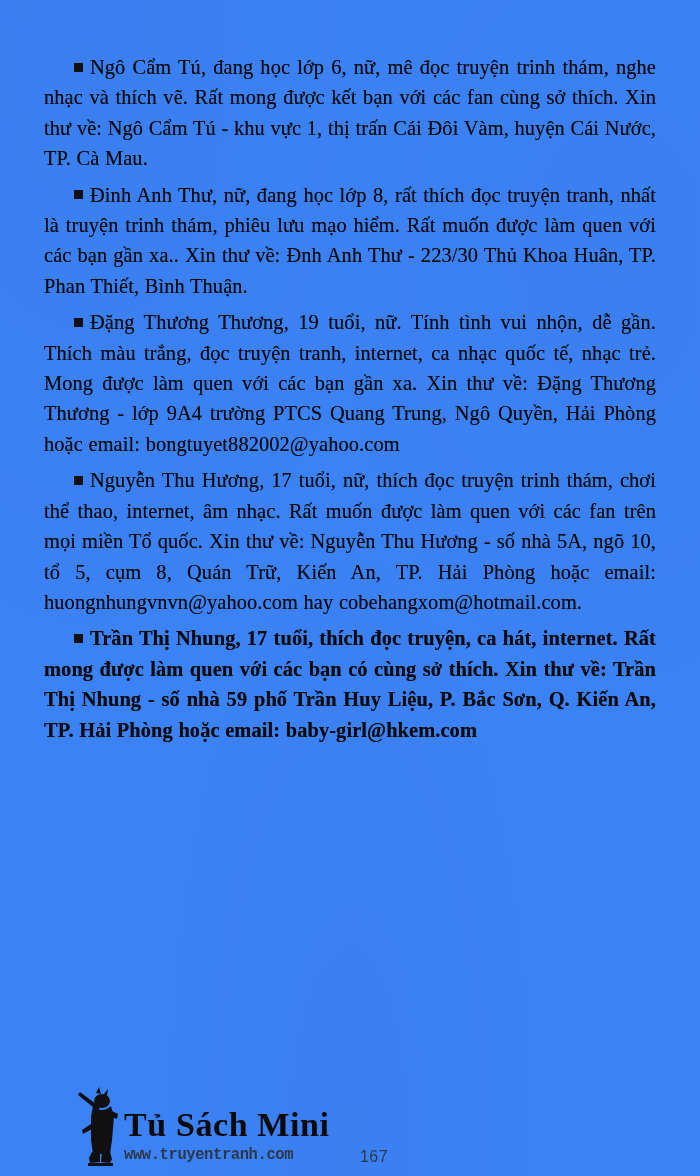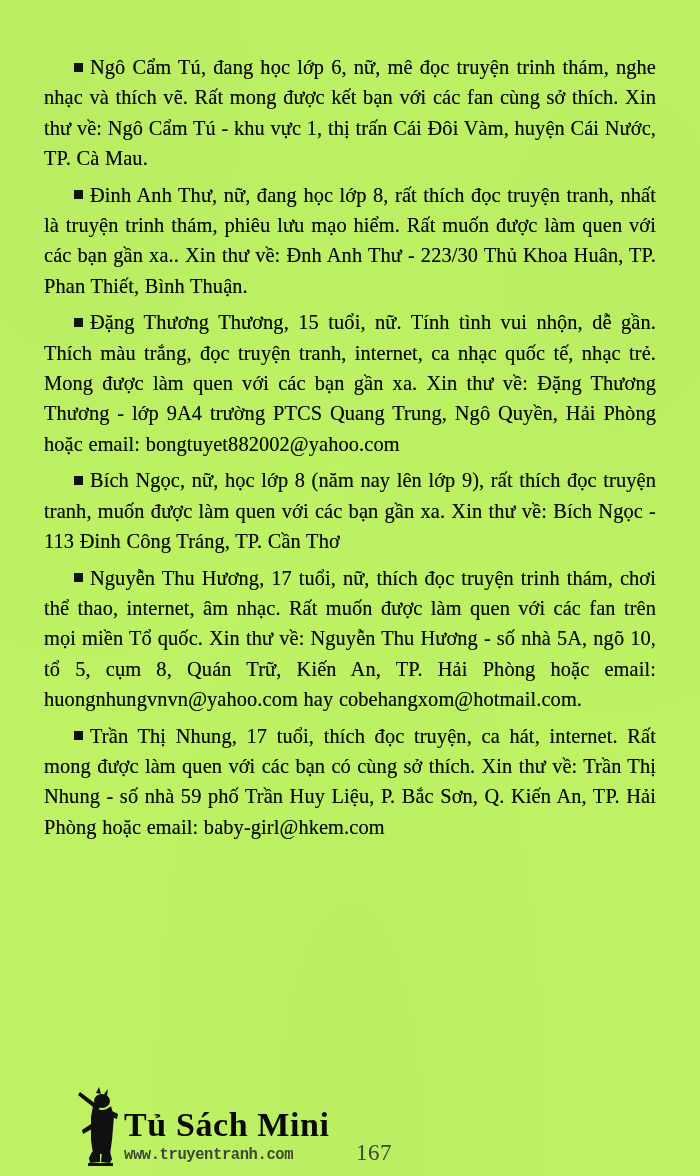--- a/index.html
+++ b/index.html
@@ -14,21 +14,21 @@
     position: relative;
     overflow: hidden;
     font-family: "Liberation Serif", "DejaVu Serif", serif;
     color: #0b0b0b;
   }
 
   
   #page {
     position: absolute;
     inset: 0;
-    background: #bef264;
+    background: #3b82f6;
   }
 
   
   #page:before {
     content: "";
     position: absolute;
     inset: 0;
     pointer-events: none;
     background:
       radial-gradient(ellipse at 12% 6%, rgba(0,0,0,0.022), rgba(0,0,0,0) 42%),
@@ -48,21 +48,21 @@
     text-indent: 30px;
     text-align: justify;
     text-justify: inter-word;
     font-size: 20.4px;
     line-height: 30.4px;
     letter-spacing: 0.1px;
     word-spacing: 0.4px;
     
     text-shadow: 0 0 0.55px rgba(0,0,0,0.55);
   }
-  p.entry:last-of-type { margin-bottom: 0; }
+  p.entry:last-of-type { margin-bottom: 0; font-weight: bold; }
 
   .bullet {
     display: inline-block;
     width: 9px;
     height: 9px;
     background: #111;
     vertical-align: 0.12em;
     margin-right: 7px;
   }
 
@@ -116,41 +116,40 @@
     transform-origin: left top;
     opacity: 0.85;
   }
 
   #page-number {
     position: absolute;
     left: 0;
     right: 0;
     bottom: 10px;
     text-align: center;
-    font-family: Liberation Serif, serif;
-    font-size: 23px;
+    font-family: Liberation Sans, sans-serif;
+    font-size: 16px;
     color: #2b2b2b;
     letter-spacing: 0.5px;
     opacity: 0.85;
   }
 </style>
 </head>
 <body>
 
 <div id="page">
 
   <div id="content">
 
     <p class="entry"><span class="bullet"></span><span>Ngô Cẩm Tú, đang học lớp 6, nữ, mê đọc truyện trinh thám, nghe nhạc và thích vẽ. Rất mong được kết bạn với các fan cùng sở thích. Xin thư về: Ngô Cẩm Tú - khu vực 1, thị trấn Cái Đôi Vàm, huyện Cái Nước, TP. Cà Mau.</span></p>
 
     <p class="entry"><span class="bullet"></span><span>Đinh Anh Thư, nữ, đang học lớp 8, rất thích đọc truyện tranh, nhất là truyện trinh thám, phiêu lưu mạo hiểm. Rất muốn được làm quen với các bạn gần xa.. Xin thư về: Đnh Anh Thư - 223/30 Thủ Khoa Huân, TP. Phan Thiết, Bình Thuận.</span></p>
 
-    <p class="entry"><span class="bullet"></span><span>Đặng Thương Thương, 15 tuổi, nữ. Tính tình vui nhộn, dễ gần. Thích màu trắng, đọc truyện tranh, internet, ca nhạc quốc tế, nhạc trẻ. Mong được làm quen với các bạn gần xa. Xin thư về: Đặng Thương Thương - lớp 9A4 trường PTCS Quang Trung, Ngô Quyền, Hải Phòng hoặc email: bongtuyet882002@yahoo.com</span></p>
+    <p class="entry"><span class="bullet"></span><span>Đặng Thương Thương, 19 tuổi, nữ. Tính tình vui nhộn, dễ gần. Thích màu trắng, đọc truyện tranh, internet, ca nhạc quốc tế, nhạc trẻ. Mong được làm quen với các bạn gần xa. Xin thư về: Đặng Thương Thương - lớp 9A4 trường PTCS Quang Trung, Ngô Quyền, Hải Phòng hoặc email: bongtuyet882002@yahoo.com</span></p>
 
-    <p class="entry"><span class="bullet"></span><span>Bích Ngọc, nữ, học lớp 8 (năm nay lên lớp 9), rất thích đọc truyện tranh, muốn được làm quen với các bạn gần xa. Xin thư về: Bích Ngọc - 113 Đinh Công Tráng, TP. Cần Thơ</span></p>
 
 
     <p class="entry"><span class="bullet"></span><span>Nguyễn Thu Hương, 17 tuổi, nữ, thích đọc truyện trinh thám, chơi thể thao, internet, âm nhạc. Rất muốn được làm quen với các fan trên mọi miền Tổ quốc. Xin thư về: Nguyễn Thu Hương - số nhà 5A, ngõ 10, tổ 5, cụm 8, Quán Trữ, Kiến An, TP. Hải Phòng hoặc email: huongnhungvnvn@yahoo.com hay cobehangxom@hotmail.com.</span></p>
 
     <p class="entry"><span class="bullet"></span><span>Trần Thị Nhung, 17 tuổi, thích đọc truyện, ca hát, internet. Rất mong được làm quen với các bạn có cùng sở thích. Xin thư về: Trần Thị Nhung - số nhà 59 phố Trần Huy Liệu, P. Bắc Sơn, Q. Kiến An, TP. Hải Phòng hoặc email: baby-girl@hkem.com</span></p>
 
   </div>
 
   <div id="footer">
 

